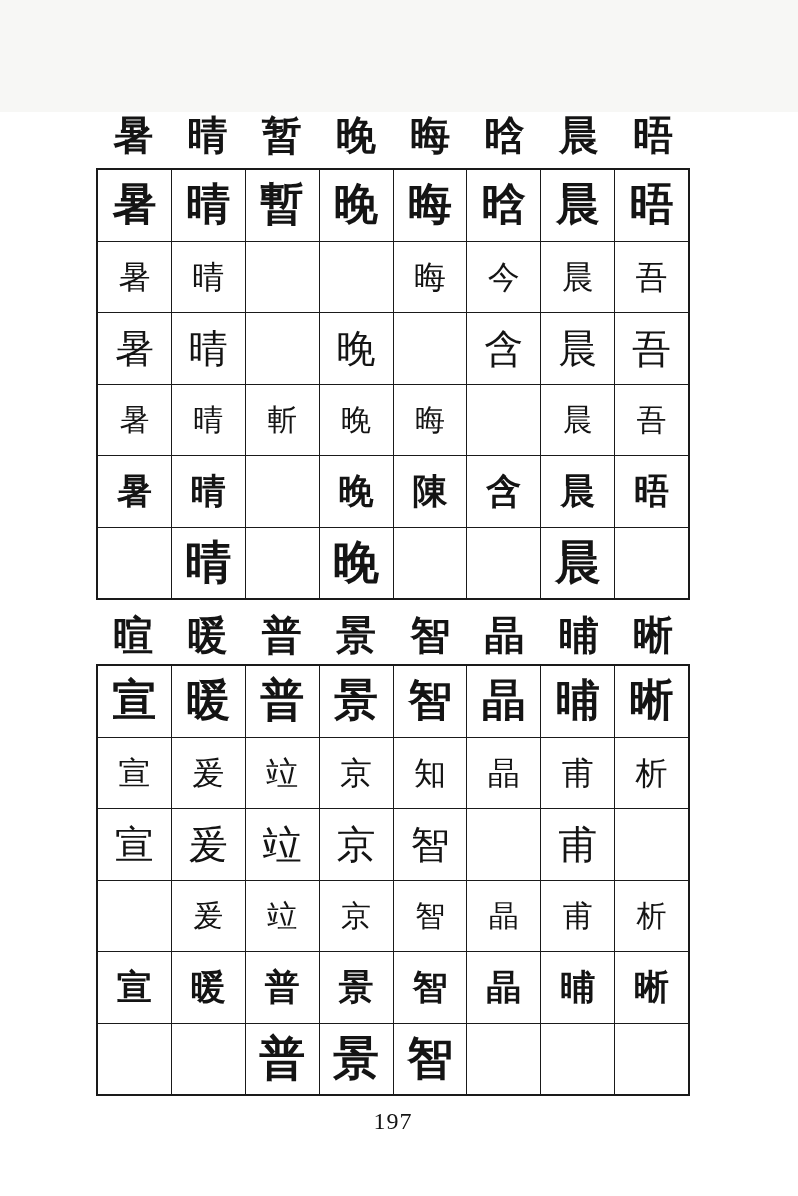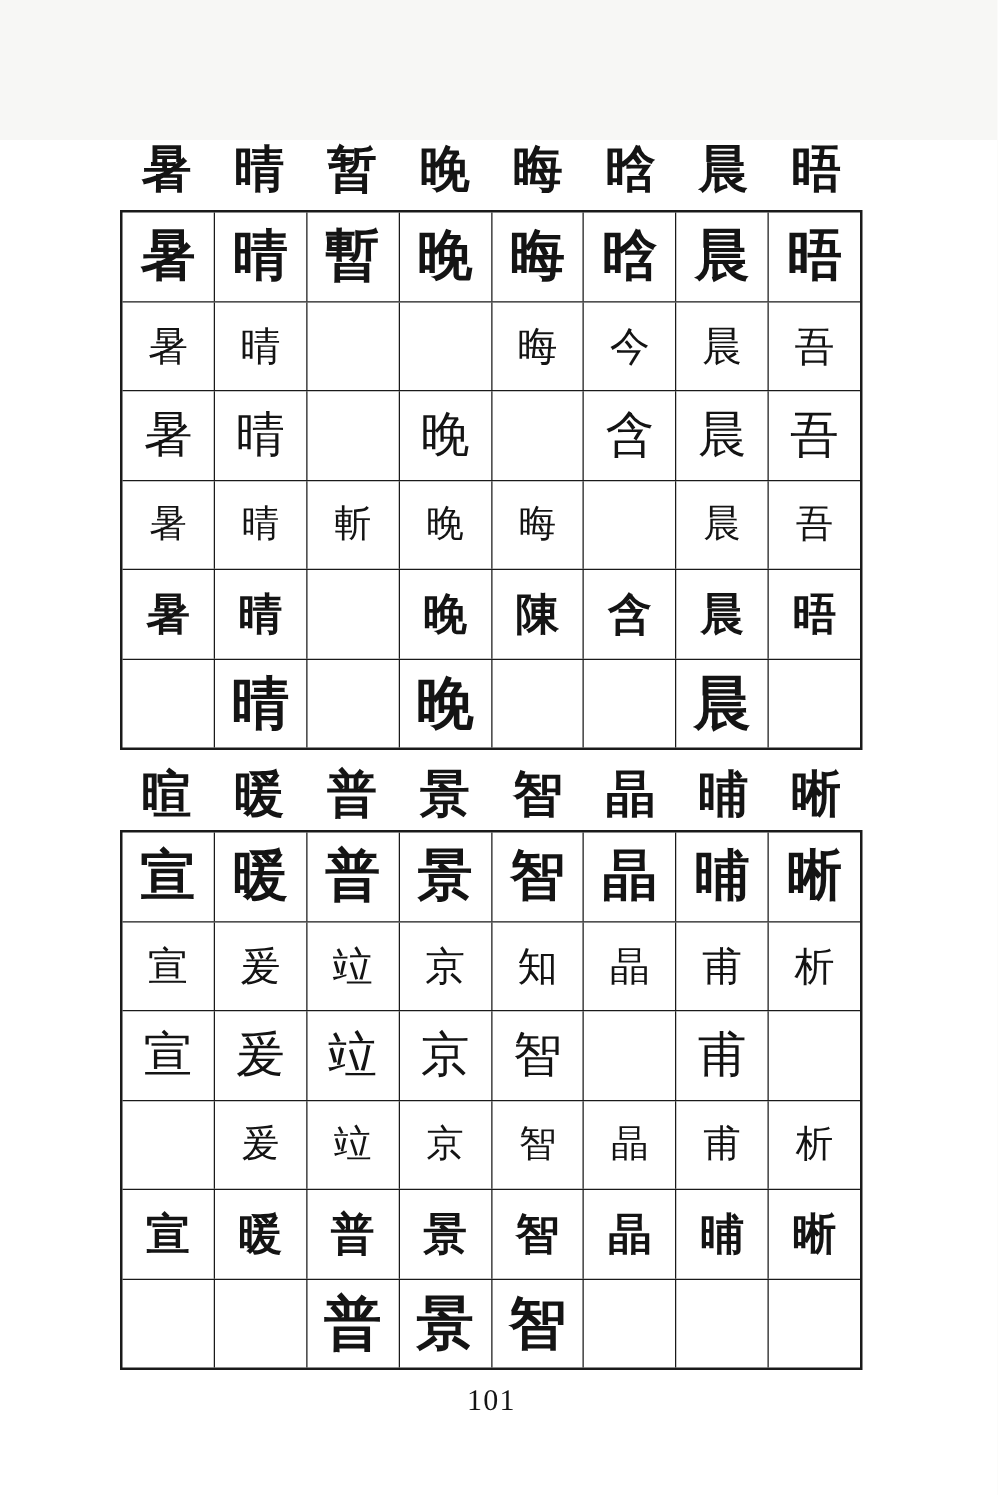--- a/index.html
+++ b/index.html
@@ -215,15 +215,15 @@
       <div class="cell"></div>
       <div class="cell">普</div>
       <div class="cell">景</div>
       <div class="cell">智</div>
       <div class="cell"></div>
       <div class="cell"></div>
       <div class="cell"></div>
     </div>
   </div>
 
-  <div class="pageno">101</div>
+  <div class="pageno">197</div>
 
 </div>
 
 </body></html>

